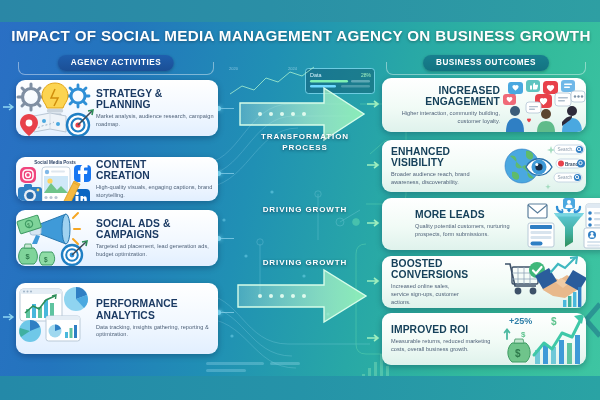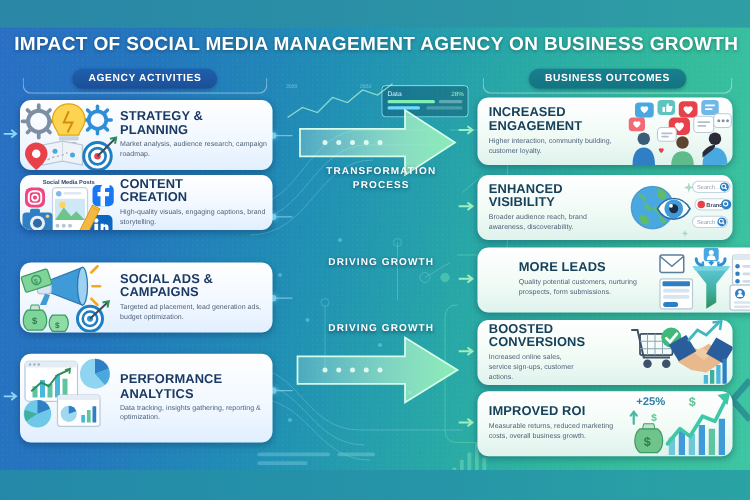--- a/index.html
+++ b/index.html
@@ -218,21 +218,21 @@
     </div>
     <div class="txt">
       <div class="ctitle">
         <div>STRATEGY &amp;</div>
         <div>PLANNING</div>
       </div>
       <div class="cdesc">Market analysis, audience research, campaign roadmap.</div>
     </div>
   </div>
 
-  <div class="card act" style="top:140px;height:44px;">
+  <div class="card act" style="top:157px;height:44px;">
     <div class="art">
       <div class="minilabel">Social Media Posts</div>
       <svg width="78" height="56" viewBox="0 0 78 56">
         <g>
           <rect x="26" y="10" width="28" height="40" rx="3" fill="#fff" stroke="#c5d3e0" stroke-width="1"></rect>
           <circle cx="31" cy="15" r="2.2" fill="#7fb8e8"></circle>
             <rect x="35" y="13.6" width="14" height="2" rx="1" fill="#dfe7ef"></rect>
           <rect x="28" y="19" width="24" height="17" fill="#cfe8f8"></rect>
           <circle cx="34" cy="24" r="2.6" fill="#ffd45e"></circle>
           <path d="M28,36 L35,26 L41,33 L45,29 L52,36 Z" fill="#6fc48b"></path>
@@ -373,21 +373,21 @@
     </div>
     <div class="txt">
       <div class="ctitle">
         <div>PERFORMANCE</div>
         <div>ANALYTICS</div>
       </div>
       <div class="cdesc">Data tracking, insights gathering, reporting &amp; optimization.</div>
     </div>
   </div>
 
-  <div class="card out" style="top:78px;height:54px;">
+  <div class="card out" style="top:78px;height:54px;text-align:right;">
     <div class="art">
       <svg width="84" height="54" viewBox="0 0 84 54">
         <g>
             <rect x="6" y="4" width="15" height="12" rx="3" fill="#4aa8e0"></rect>
             <path d="M10,16 L10,20 L14,16 Z" fill="#4aa8e0"></path>
           <path d="M13.5,7.6 C12.4,6.4 10.4,7.2 10.4,8.8 C10.4,10.4 13.5,12.6 13.5,12.6 C13.5,12.6 16.6,10.4 16.6,8.8 C16.6,7.2 14.6,6.4 13.5,7.6 Z" fill="#fff"></path>
           </g>
         <g>
             <rect x="24" y="2" width="14" height="12" rx="3" fill="#5fc4c0"></rect>
           <path d="M28,11.5 L28,7.5 L30,7.5 L30,11.5 Z M31,7.5 C31,5 33,3.6 33,5.6 L33,6.8 L35.4,6.8 C36,6.8 36.2,7.4 36,8 L35.2,10.8 C35,11.3 34.6,11.5 34.2,11.5 L31,11.5 Z" fill="#fff"></path>

